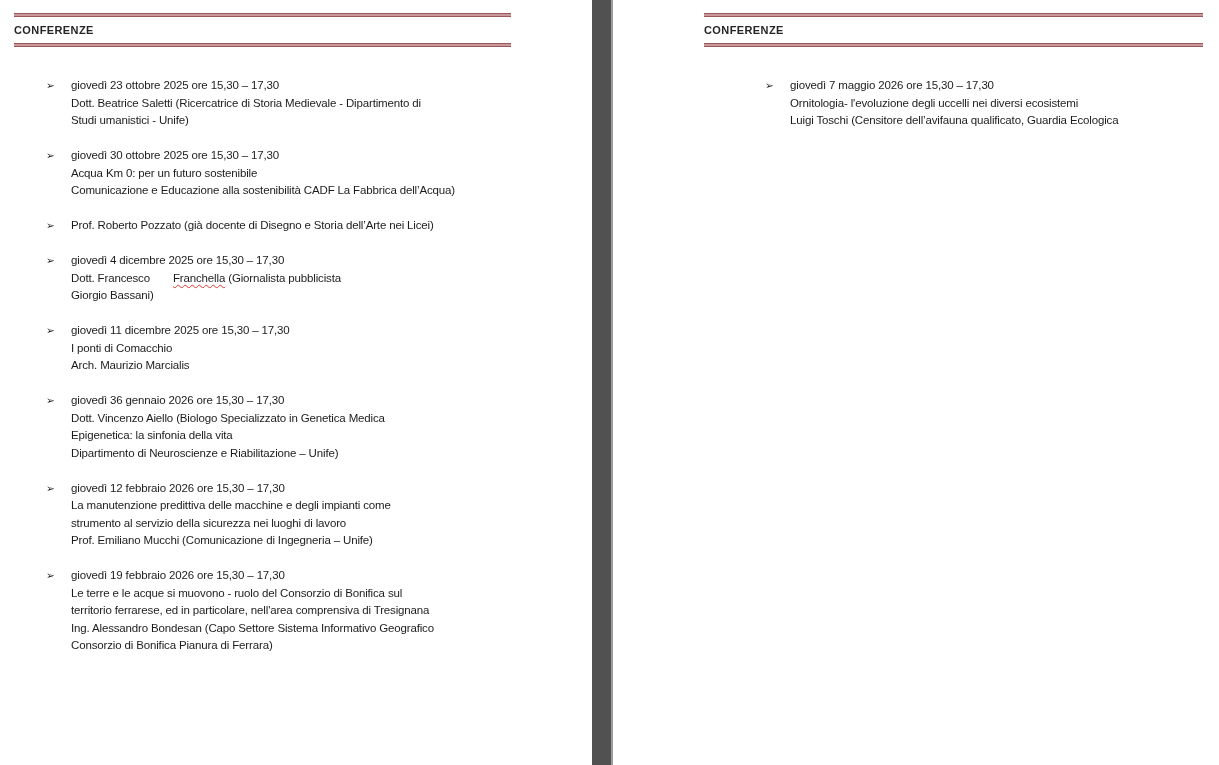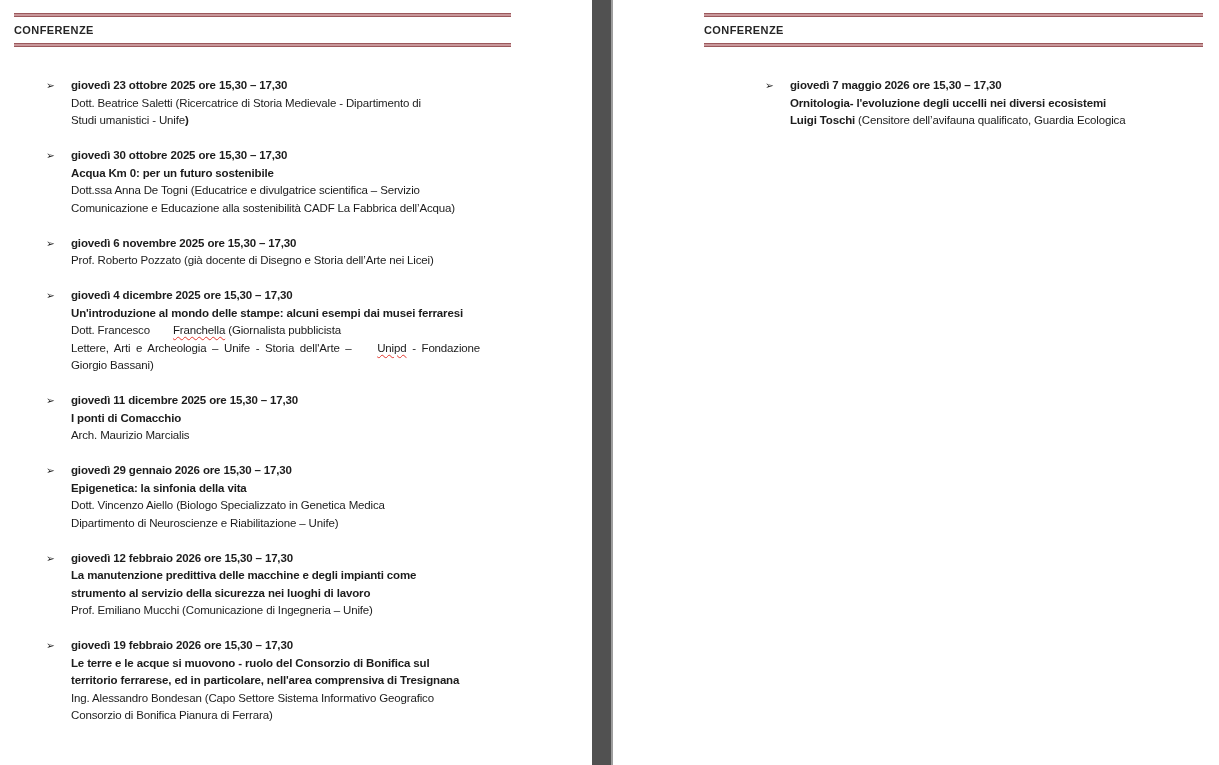--- a/index.html
+++ b/index.html
@@ -38,21 +38,21 @@
   .bullet {
     flex:none; width:25px; font-size:10.5px; line-height:17.5px;
     color:#1c1c1c;
   }
   .etext { flex:1; min-width:0; }
   .line {
     font-size:11.5px; line-height:17.5px; letter-spacing:-0.15px;
     white-space:nowrap;
   }
   .line.just { white-space:normal; word-spacing:2.6px; }
-  .b { font-weight:bold; }
+  .b { font-weight:normal; }
   .wavy {
     text-decoration-line:underline;
     text-decoration-style:wavy;
     text-decoration-color:var(--squiggle,#e3362c);
     text-decoration-thickness:1px;
     text-underline-offset:2px;
     margin-left:20px;
   }
 </style>
 </head>
@@ -71,55 +71,51 @@
           <div class="line"><span class="b ">giovedì 23 ottobre 2025 ore 15,30 – 17,30</span></div>
           <div class="line"><span class="">Dott. Beatrice Saletti (Ricercatrice di Storia Medievale - Dipartimento di</span></div>
           <div class="line"><span class="">Studi umanistici - Unife</span><span class="b ">)</span></div>
         </div>
       </div>
       <div class="entry">
         <span class="bullet">➢</span>
         <div class="etext">
           <div class="line"><span class="b ">giovedì 30 ottobre 2025 ore 15,30 – 17,30</span></div>
           <div class="line"><span class="b ">Acqua Km 0: per un futuro sostenibile</span></div>
-          <div class="line"><span class="">Dott.ssa Anna De Togni (Educatrice e divulgatrice scientifica – Servizio</span></div>
           <div class="line"><span class="">Comunicazione e Educazione alla sostenibilità CADF La Fabbrica dell’Acqua)</span></div>
         </div>
       </div>
       <div class="entry">
         <span class="bullet">➢</span>
         <div class="etext">
-          <div class="line"><span class="b ">giovedì 6 novembre 2025 ore 15,30 – 17,30</span></div>
           <div class="line"><span class="">Prof. Roberto Pozzato (già docente di Disegno e Storia dell’Arte nei Licei)</span></div>
         </div>
       </div>
       <div class="entry">
         <span class="bullet">➢</span>
         <div class="etext">
           <div class="line"><span class="b ">giovedì 4 dicembre 2025 ore 15,30 – 17,30</span></div>
-          <div class="line"><span class="b ">Un'introduzione al mondo delle stampe: alcuni esempi dai musei ferraresi</span></div>
           <div class="line"><span class="">Dott. Francesco </span><span class="wavy">Franchella</span><span class=""> (Giornalista pubblicista</span></div>
-          <div class="line just"><span class="">Lettere, Arti e Archeologia – Unife - Storia dell'Arte – </span><span class="wavy">Unipd</span><span class=""> - Fondazione</span></div>
           <div class="line"><span class="">Giorgio Bassani)</span></div>
         </div>
       </div>
       <div class="entry">
         <span class="bullet">➢</span>
         <div class="etext">
           <div class="line"><span class="b ">giovedì 11 dicembre 2025 ore 15,30 – 17,30</span></div>
           <div class="line"><span class="b ">I ponti di Comacchio</span></div>
           <div class="line"><span class="">Arch. Maurizio Marcialis</span></div>
         </div>
       </div>
       <div class="entry">
         <span class="bullet">➢</span>
         <div class="etext">
-          <div class="line"><span class="b ">giovedì 29 gennaio 2026 ore 15,30 – 17,30</span></div>
+          <div class="line"><span class="b ">giovedì 36 gennaio 2026 ore 15,30 – 17,30</span></div>
+          <div class="line"><span class="">Dott. Vincenzo Aiello (Biologo Specializzato in Genetica Medica</span></div>
           <div class="line"><span class="b ">Epigenetica: la sinfonia della vita</span></div>
-          <div class="line"><span class="">Dott. Vincenzo Aiello (Biologo Specializzato in Genetica Medica</span></div>
           <div class="line"><span class="">Dipartimento di Neuroscienze e Riabilitazione – Unife)</span></div>
         </div>
       </div>
       <div class="entry">
         <span class="bullet">➢</span>
         <div class="etext">
           <div class="line"><span class="b ">giovedì 12 febbraio 2026 ore 15,30 – 17,30</span></div>
           <div class="line"><span class="b ">La manutenzione predittiva delle macchine e degli impianti come</span></div>
           <div class="line"><span class="b ">strumento al servizio della sicurezza nei luoghi di lavoro</span></div>
           <div class="line"><span class="">Prof. Emiliano Mucchi (Comunicazione di Ingegneria – Unife)</span></div>

